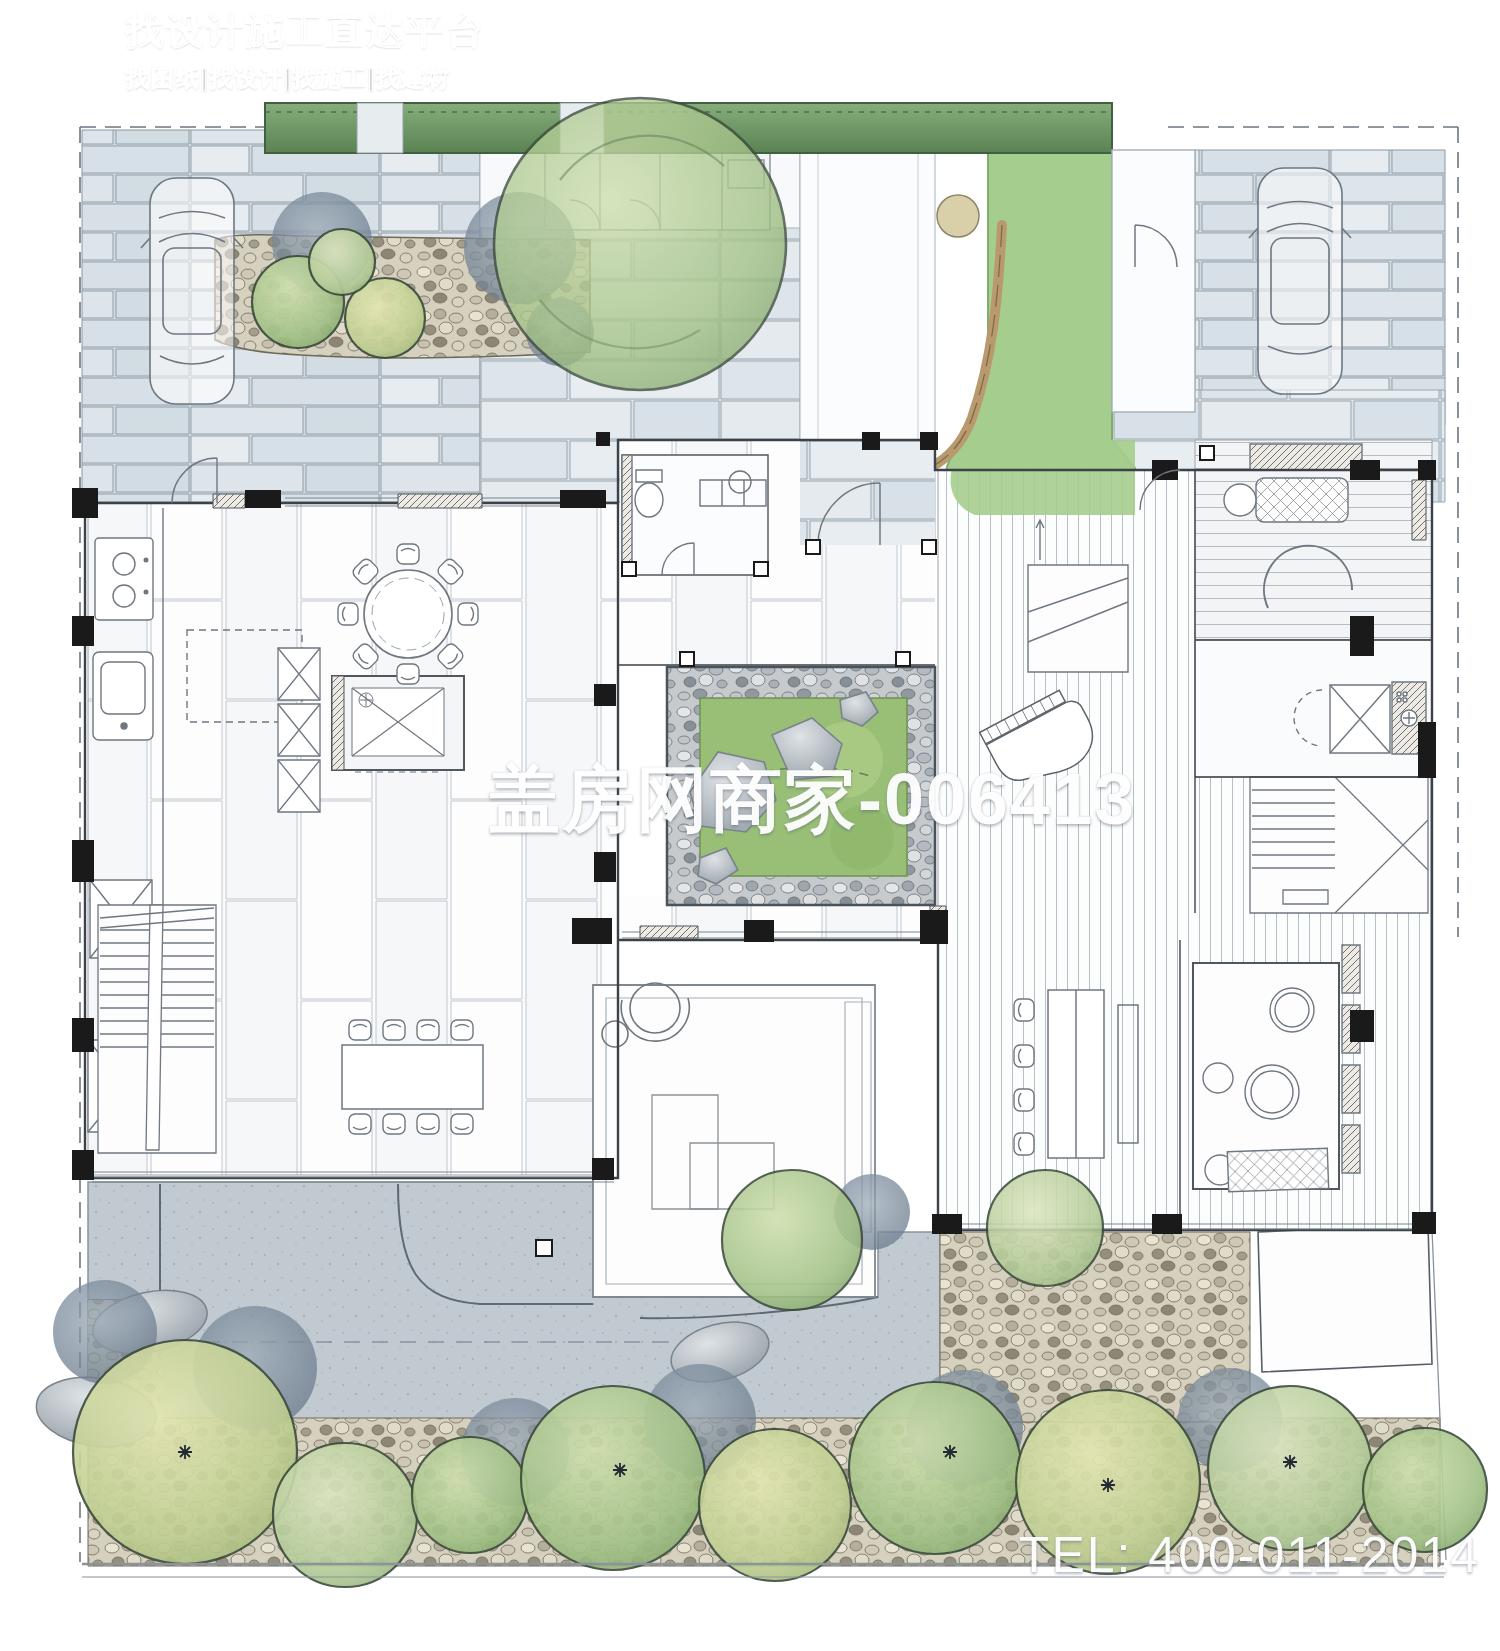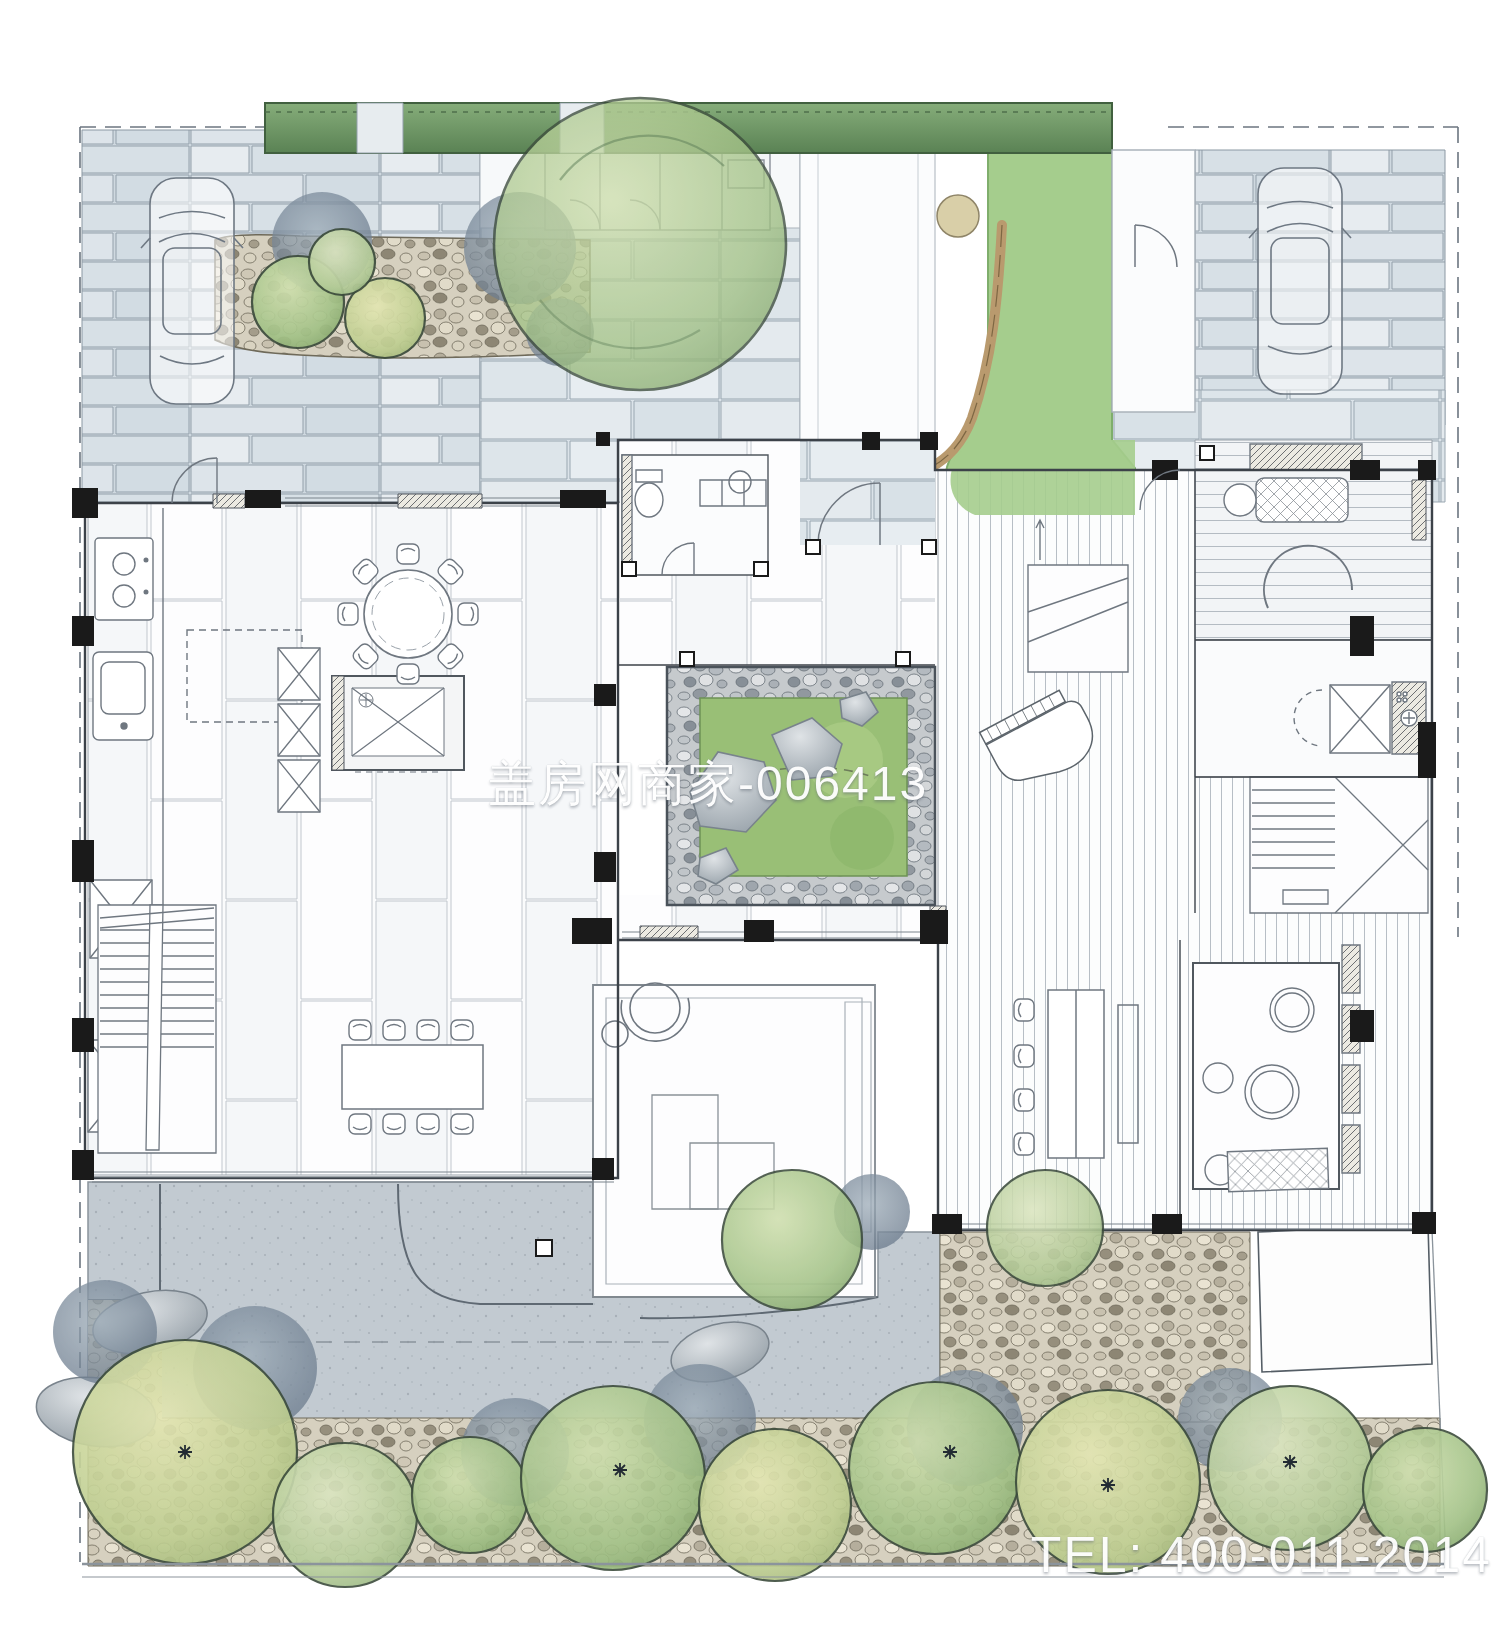--- a/index.html
+++ b/index.html
@@ -8,22 +8,22 @@
   #plan-svg{position:absolute;left:0;top:0;}
   .wm{position:absolute;color:var(--text_white,#fff);opacity:.95;
       text-shadow:0 2px 3px rgba(90,100,110,.45), 0 0 1px rgba(120,130,140,.5);
       white-space:nowrap;pointer-events:none;}
   .logo{position:absolute;left:22px;top:6px;display:flex;align-items:flex-start;}
   .logo-txt{margin-left:12px;}
   .logo-title{font-size:37px;letter-spacing:3px;color:transparent;-webkit-text-stroke:1.4px #ffffff;
       text-shadow:0 1px 2px rgba(150,158,165,.55);font-weight:700;}
   .logo-sub{margin-top:7px;font-size:23px;letter-spacing:2px;color:transparent;-webkit-text-stroke:1.1px #ffffff;
       text-shadow:0 1px 2px rgba(150,158,165,.5);font-weight:700;}
-  .wm-center{left:488px;top:752px;font-size:48px;letter-spacing:2px;font-weight:400;}
-  .wm-tel{right:8px;top:1526px;font-size:50px;letter-spacing:2px;font-weight:500;}
+  .wm-center{left:488px;top:752px;font-size:72px;letter-spacing:2px;font-weight:700;}
+  .wm-tel{right:20px;top:1526px;font-size:50px;letter-spacing:2px;font-weight:500;}
   .wm-co{right:6px;top:1580px;font-size:45px;letter-spacing:1px;font-weight:500;}
   svg *{vector-effect:non-scaling-stroke;}
 </style>
 </head>
 <body>
 
 <div id="canvas">
 
 <svg id="plan-svg" width="1500" height="1651" viewBox="0 0 1500 1651">
 <defs>
@@ -574,17 +574,36 @@
   <use href="#flowerMark" transform="translate(620,1470)"></use>
   <use href="#flowerMark" transform="translate(950,1452)"></use>
 </g>
 
 <g stroke="#8b949c" fill="none">
   <line x1="82" y1="1564" x2="1444" y2="1564" stroke-width="2.4"></line>
   <line x1="82" y1="1577" x2="1444" y2="1577" stroke-width="1.2"></line>
 </g>
 </svg>
 
+<div class="logo">
+  <svg width="92" height="95" viewBox="0 0 92 95">
+    <g fill="none" stroke="#ffffff" stroke-width="3.2" opacity="0.95">
+      <polyline points="4,46 46,8 88,46"></polyline>
+      <polyline points="14,44 14,88 46,88 46,84"></polyline>
+      <rect x="30" y="24" width="28" height="58" rx="3"></rect>
+      <line x1="34" y1="38" x2="54" y2="38"></line>
+          <line x1="34" y1="50" x2="54" y2="50"></line>
+      <line x1="34" y1="62" x2="54" y2="62"></line>
+          <line x1="34" y1="74" x2="54" y2="74"></line>
+      <line x1="58" y1="20" x2="66" y2="20"></line>
+          <line x1="66" y1="20" x2="66" y2="30"></line>
+    </g>
+  </svg>
+  <div class="logo-txt">
+    <div class="logo-title">找设计施工直达平台</div>
+    <div class="logo-sub">找图纸|找设计|找施工|找建材</div>
+  </div>
+</div>
 
 <div class="wm wm-center">盖房网商家-006413</div>
 <div class="wm wm-tel">TEL: 400-011-2014</div>
 
 </div>
 
 </body></html>

